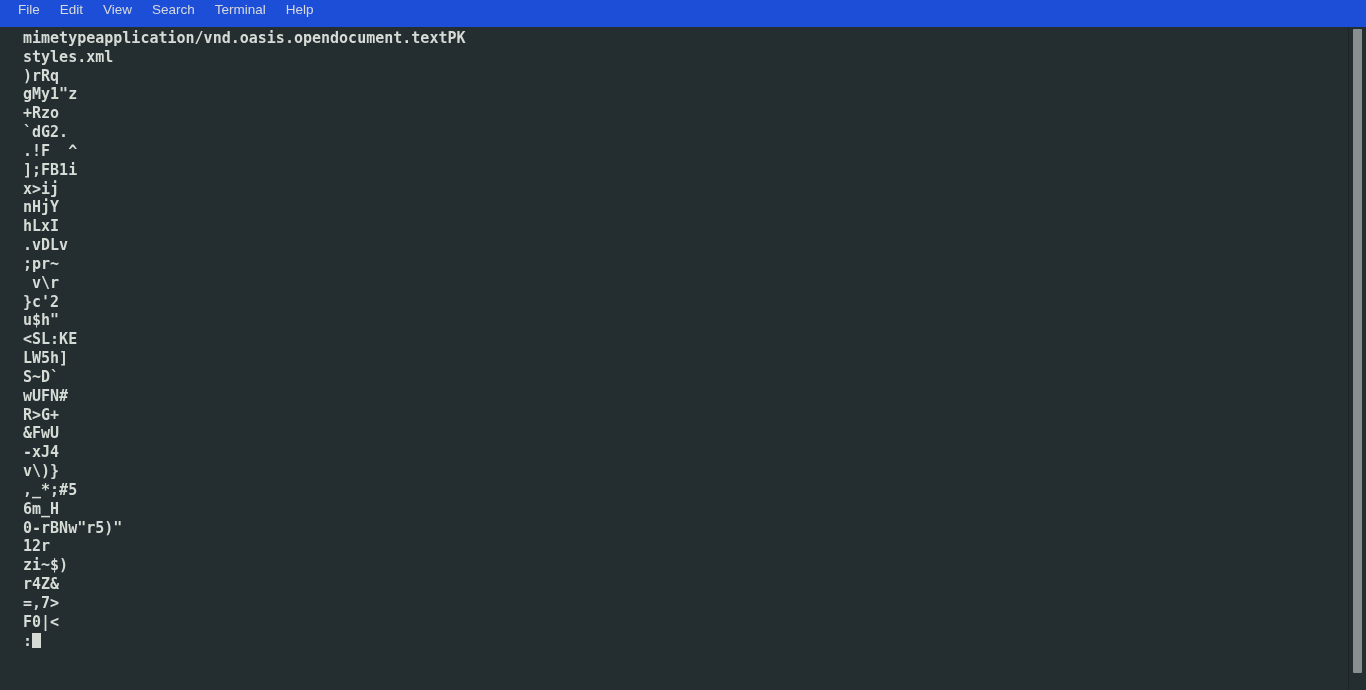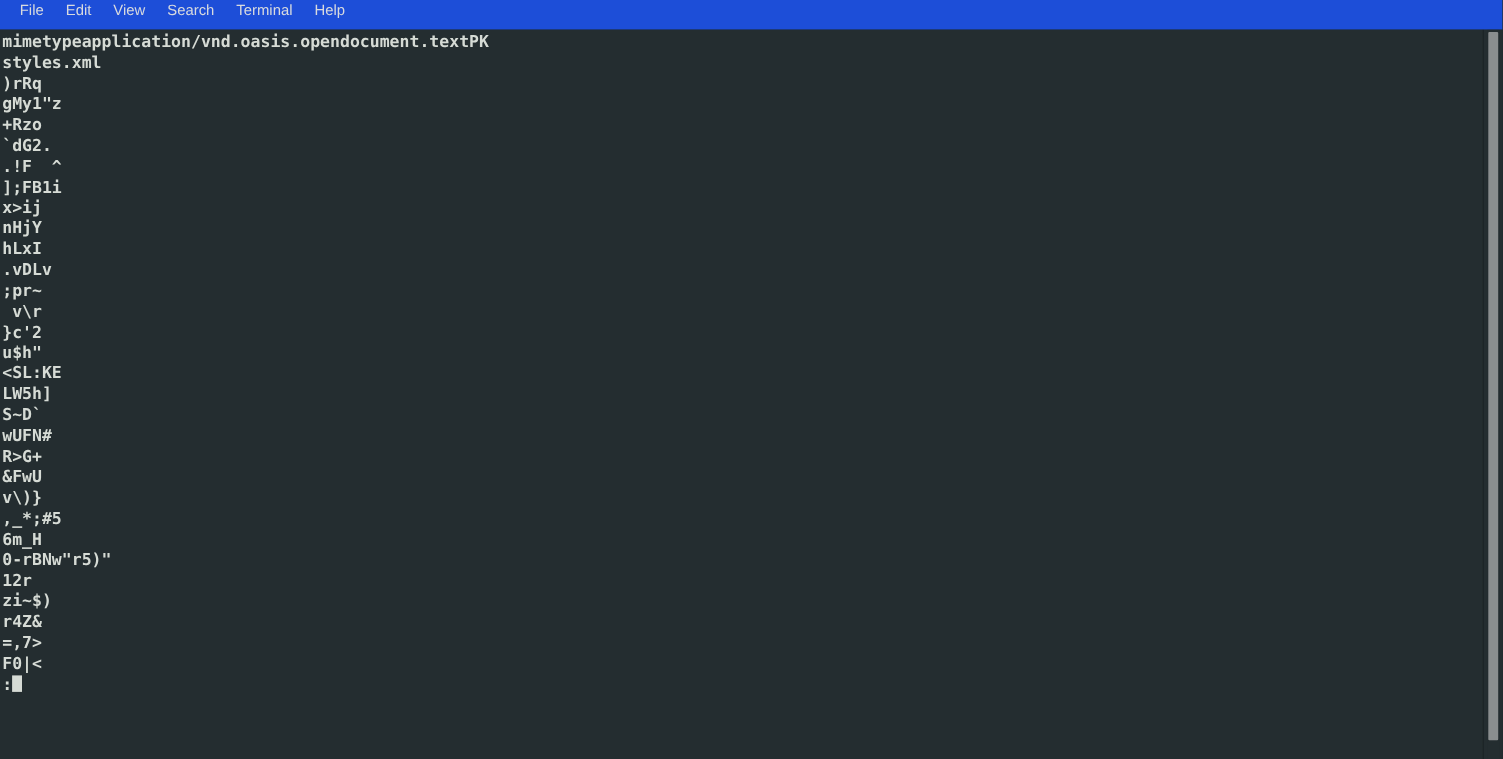--- a/index.html
+++ b/index.html
@@ -65,20 +65,21 @@
 
   .term-line {
     font-family: "DejaVu Sans Mono", monospace;
     font-size: 15px;
     font-weight: bold;
     line-height: 18.83px;
     height: 18.83px;
     color: #d6dbd5;
     white-space: pre;
     letter-spacing: 0px;
+    margin-left: 21px;
   }
 
   .cursor {
     display: inline-block;
     width: 9px;
     height: 15px;
     background: #d6dbd5;
     vertical-align: -2px;
   }
 
@@ -142,20 +143,21 @@
       <div class="term-line">;pr~</div>
       <div class="term-line"> v\r</div>
       <div class="term-line">}c'2</div>
       <div class="term-line">u$h"</div>
       <div class="term-line">&lt;SL:KE</div>
       <div class="term-line">LW5h]</div>
       <div class="term-line">S~D`</div>
       <div class="term-line">wUFN#</div>
       <div class="term-line">R&gt;G+</div>
       <div class="term-line">&amp;FwU</div>
+      <div class="term-line">-xJ4</div>
       <div class="term-line">v\)}</div>
       <div class="term-line">,_*;#5</div>
       <div class="term-line">6m_H</div>
       <div class="term-line">0-rBNw"r5)"</div>
       <div class="term-line">12r</div>
       <div class="term-line">zi~$)</div>
       <div class="term-line">r4Z&amp;</div>
       <div class="term-line">=,7&gt;</div>
       <div class="term-line">F0|&lt;</div>
       <div class="term-line"><span>:</span><span class="cursor"></span></div>

